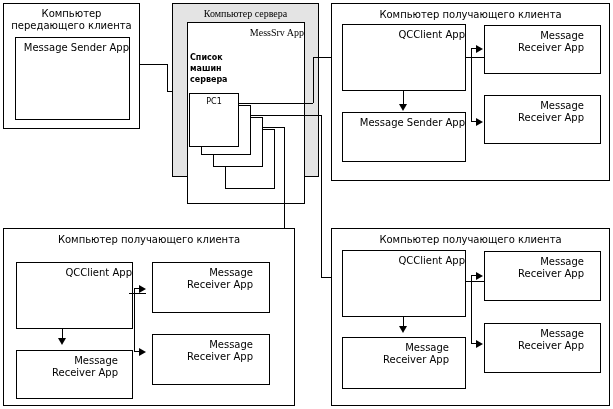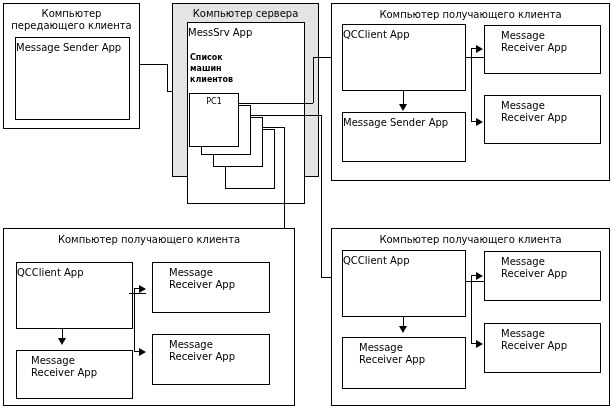--- a/index.html
+++ b/index.html
@@ -1,21 +1,21 @@
 <!DOCTYPE html>
 <html><head>
 <meta charset="utf-8">
 <style>
   html,body{margin:0;padding:0;background:#ffffff;}
   body{font-family:"DejaVu Sans","Liberation Sans",sans-serif;}
   #canvas{position:relative;width:613px;height:409px;overflow:hidden;background:#fff;}
   .panel{position:absolute;border:1px solid #000;background:#fff;box-sizing:border-box;}
   .panel.server{background:#e4e4e4;}
   .panel-title{position:absolute;left:0;right:0;text-align:center;font-size:10px;color:#000;line-height:12px;}
-  .box{position:absolute;border:1px solid #000;background:#fff;box-sizing:border-box;text-align:left;font-size:10px;color:#000;}
+  .box{position:absolute;border:1px solid #000;background:#fff;box-sizing:border-box;text-align:right;font-size:10px;color:#000;}
   .box .lbl{position:absolute;left:0;right:0;top:4px;line-height:12px;}
   .pcbox{position:absolute;border:1px solid #000;background:#fff;box-sizing:border-box;text-align:center;font-size:8px;color:#000;}
   .pcbox .lbl{position:absolute;left:0;right:0;top:3px;line-height:9px;}
   .pcbox.x .lbl{top:14px;}
   .pcbox .dots{position:absolute;left:0;right:0;top:5px;line-height:9px;font-size:8px;}
   .ln{position:absolute;background:#000;}
   .hln{height:1px;}
   .vln{width:1px;}
   .arrow-r{position:absolute;width:0;height:0;border-top:4px solid transparent;border-bottom:4px solid transparent;border-left:7px solid #000;}
   .arrow-d{position:absolute;width:0;height:0;border-left:4px solid transparent;border-right:4px solid transparent;border-top:7px solid #000;}
@@ -30,31 +30,31 @@
     <div class="box" style="left:11px;top:33px;width:115px;height:83px;">
       <span class="lbl">Message Sender App</span>
     </div>
   </div>
 
   <div class="ln hln" style="left:140px;top:64px;width:27px;"></div>
   <div class="ln vln" style="left:167px;top:64px;height:27px;"></div>
   <div class="ln hln" style="left:167px;top:91px;width:13px;"></div>
   <div class="arrow-r" style="left:180px;top:88px;"></div>
 
-  <div class="panel server" style="left:172px;top:3px;width:147px;height:174px;">
+  <div class="panel server" style="left:172px;top:3px;width:147px;height:174px;font-family:Liberation Serif, serif;">
     <div class="panel-title" style="top:4px;">Компьютер сервера</div>
     <div class="box" style="left:14px;top:18px;width:118px;height:182px;">
       <span class="lbl">MessSrv App</span>
     </div>
   </div>
 
   <div style="position:absolute;left:190px;top:52px;font-size:8px;line-height:11px;color:#000;text-align:left;font-weight:bold;">
     <div>Список</div>
     <div>машин</div>
-    <div>клиентов</div>
+    <div>сервера</div>
   </div>
 
   <div class="pcbox" style="left:189px;top:93px;width:50px;height:54px;z-index:6;">
     <span class="lbl">PC1</span>
   </div>
   <div class="pcbox" style="left:201px;top:105px;width:50px;height:50px;z-index:5;">
     <span class="lbl">PC2</span>
   </div>
   <div class="pcbox" style="left:213px;top:117px;width:50px;height:50px;z-index:4;">
     <span class="lbl">PC3</span>

